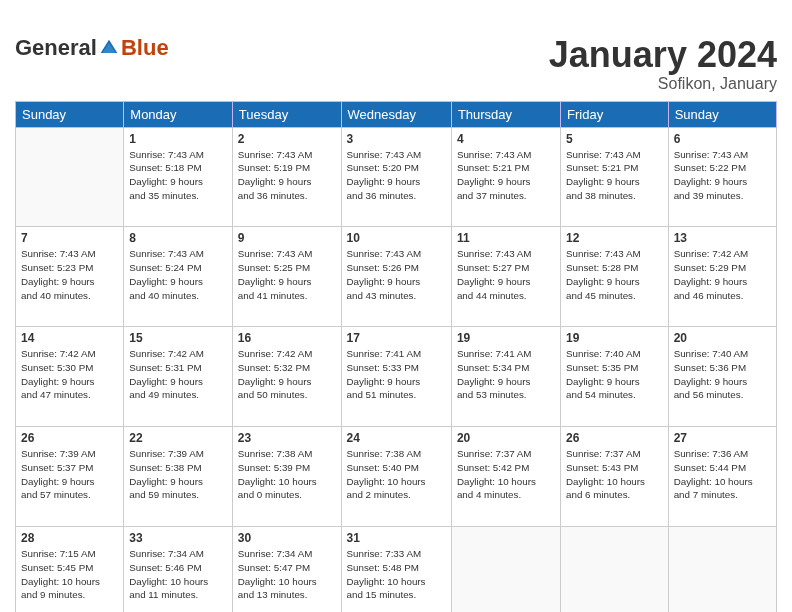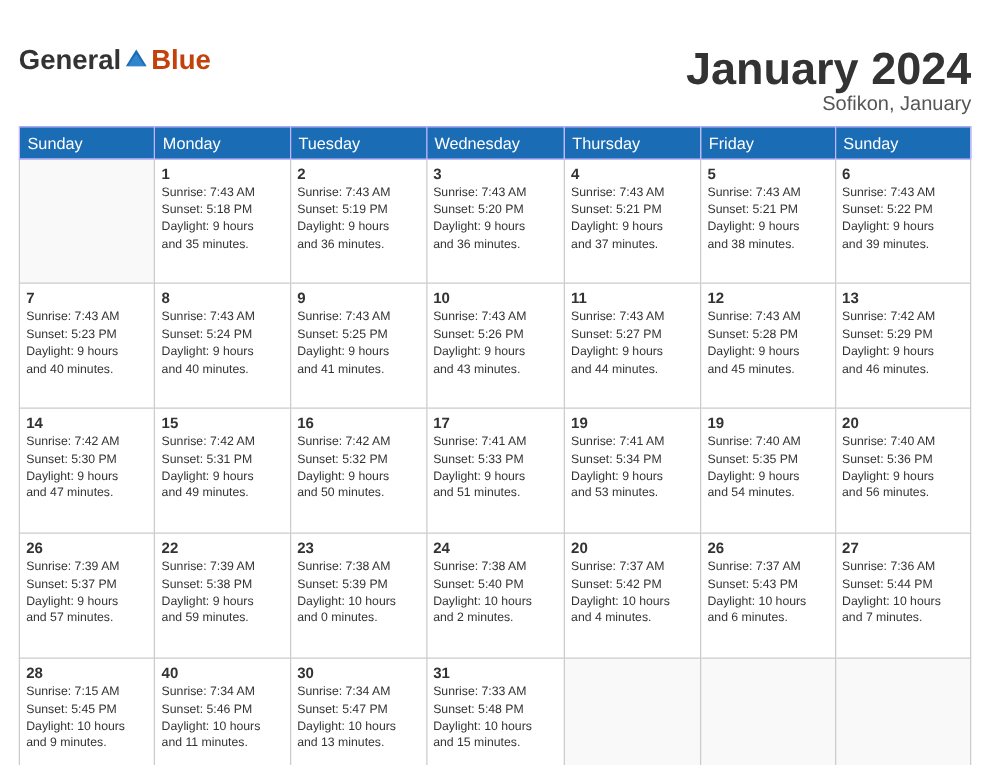--- a/index.html
+++ b/index.html
@@ -332,21 +332,21 @@
         </tr>
         <tr>
           <td>
             <span class="day-num">28</span>
             <div class="day-info" style="white-space: pre-line;">Sunrise: 7:15 AM
 Sunset: 5:45 PM
 Daylight: 10 hours
 and 9 minutes.</div>
           </td>
           <td>
-            <span class="day-num">40</span>
+            <span class="day-num">33</span>
             <div class="day-info" style="white-space: pre-line;">Sunrise: 7:34 AM
 Sunset: 5:46 PM
 Daylight: 10 hours
 and 11 minutes.</div>
           </td>
           <td>
             <span class="day-num">30</span>
             <div class="day-info" style="white-space: pre-line;">Sunrise: 7:34 AM
 Sunset: 5:47 PM
 Daylight: 10 hours

